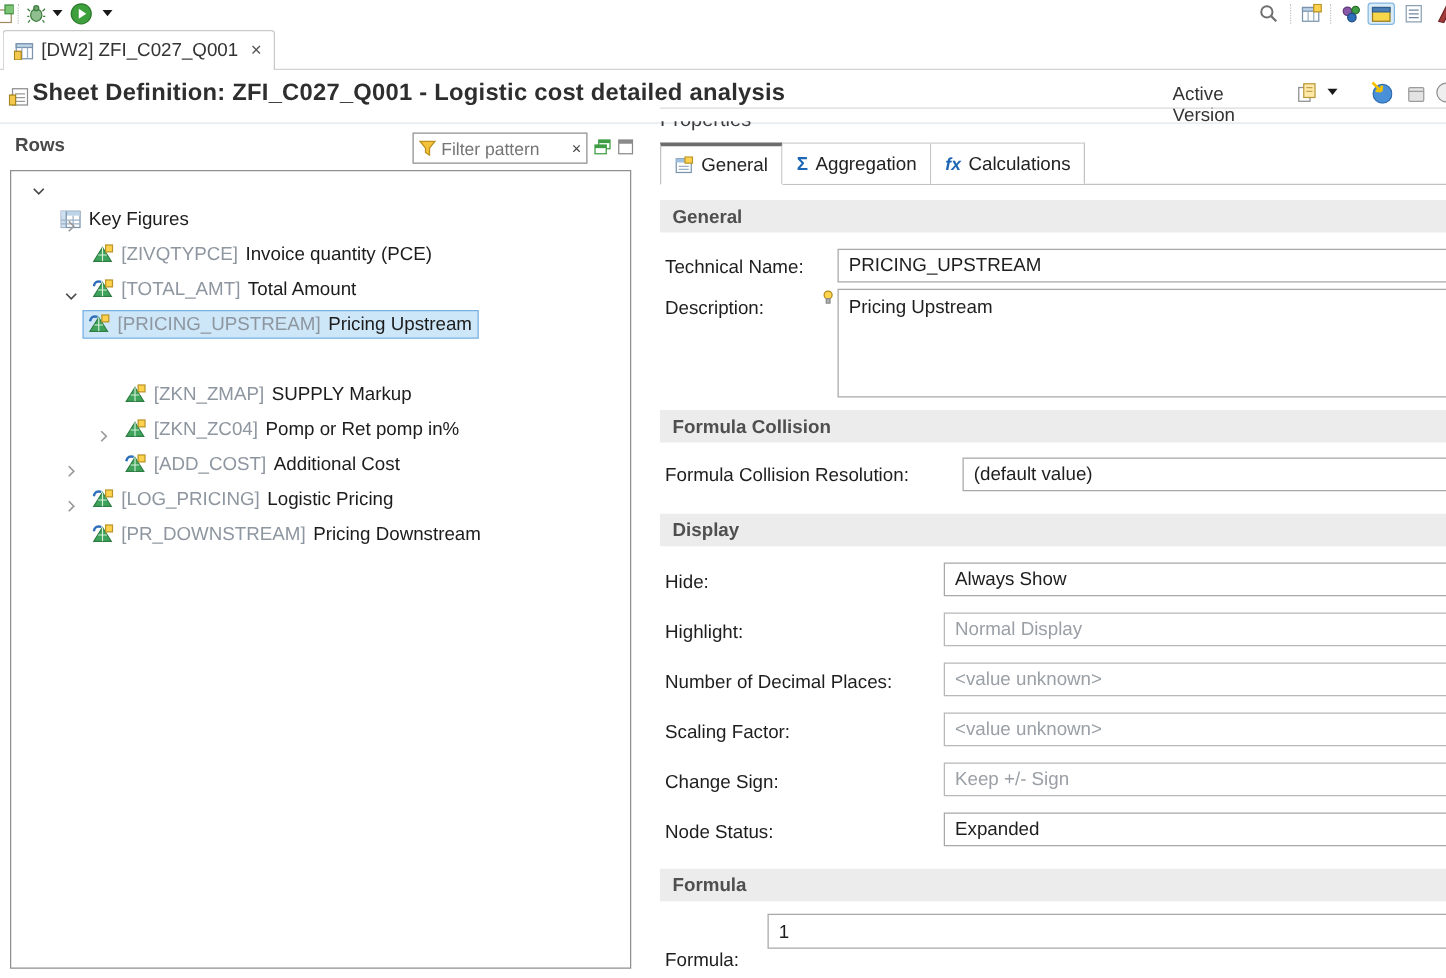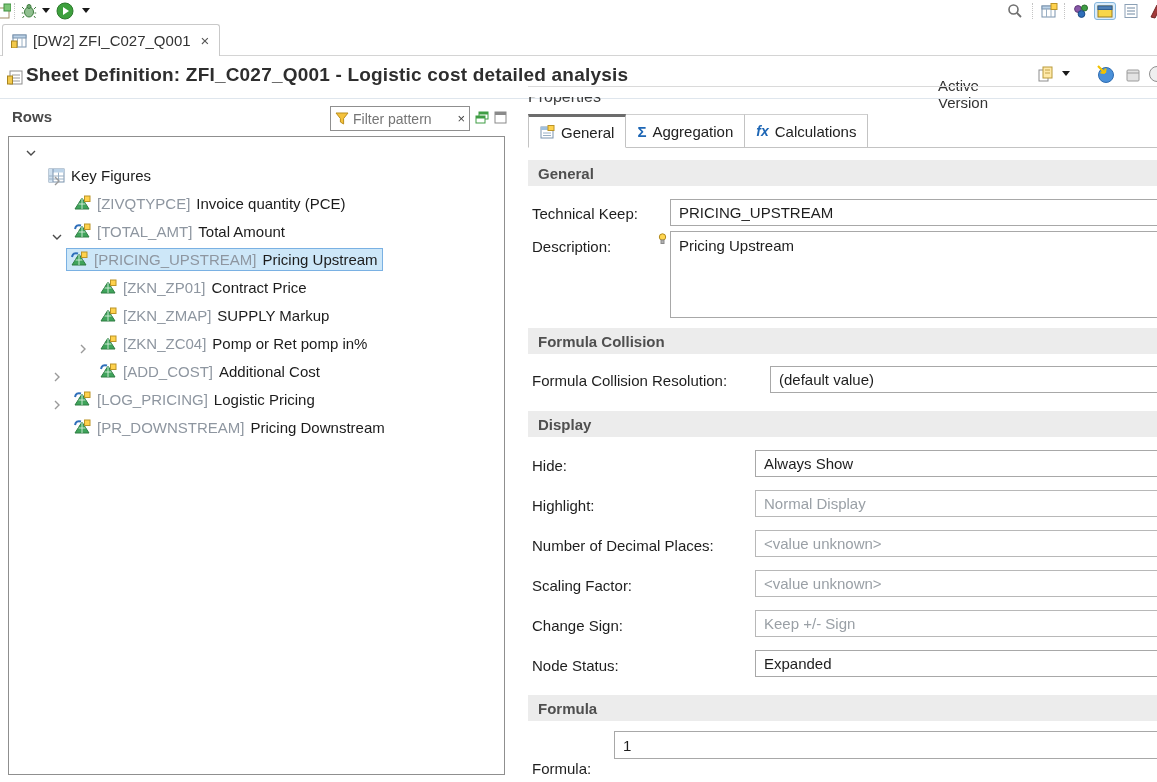--- a/index.html
+++ b/index.html
@@ -18,21 +18,21 @@
   .tabstrip { position:absolute; left:0; top:23px; width:1157px; height:33px; border-bottom:1px solid #d4d4d4; background:#fff; }
   .editor-tab { position:absolute; left:2px; top:1px; height:32px; padding:0 10px 0 8px; display:flex; align-items:center; gap:6px;
     background:#fff; border:1px solid #c9c9c9; border-bottom:none; border-radius:3px 3px 0 0; }
   .editor-tab .label { font-size:15px; color:#333; white-space:nowrap; }
   .editor-tab .close { font-size:15px; color:#555; margin-left:4px; cursor:pointer; }
 
   
   .hdr { position:absolute; left:0; top:56px; width:940px; height:42px; background:#fff; }
   .page-title { position:absolute; left:26px; top:8px; font-size:19px; font-weight:bold; color:#2e2e2e; letter-spacing:0.2px; white-space:nowrap; }
   .title-icon { position:absolute; left:7px; top:13px; }
-  .ver-label { position:absolute; left:938px; top:21px; font-size:15px; color:#333; }
+  .ver-label { position:absolute; left:938px; top:11px; font-size:15px; color:#333; }
   .hdr-divider { position:absolute; left:0; top:98px; width:1157px; height:0; border-top:1px solid #dfe6ed; }
 
   
   .rows-title { position:absolute; left:12px; top:108px; font-size:15px; font-weight:bold; color:#4a4a4a; }
   .filter-box { position:absolute; left:330px; top:106px; width:140px; height:25px; border:1px solid #8f8f8f; background:#fff; display:flex; align-items:center; padding:0 4px; gap:4px; }
   .filter-box input { border:none; outline:none; flex:1; min-width:0; font-size:14px; font-family:"Liberation Sans",sans-serif; color:#333; }
   .filter-box input::placeholder { color:#757575; opacity:1; }
   .filter-clear { font-size:13px; color:#444; cursor:pointer; line-height:1; }
   .panel-btn { position:absolute; top:109px; width:16px; height:16px; display:flex; align-items:center; justify-content:center; }
 
@@ -275,31 +275,20 @@
             <polygon points="8,3 15,14 1,14" fill="#3fa45b" stroke="#2e7d43"></polygon>
             <path d="M8 3 V14 M4.5 9 H11.5" stroke="#d7efdc" stroke-width="0.9"></path>
             <path d="M1 6 Q2 1 7 2.5" fill="none" stroke="#2f6fba" stroke-width="2"></path>
             <rect x="10.5" y="1" width="5.5" height="5.5" fill="#ffd24d" stroke="#bb9426"></rect>
           </svg>
         <span class="tech">[PRICING_UPSTREAM]</span>
         <span class="lbl">Pricing Upstream</span>
       </span>
     </div>
 
-    <div class="trow" style="top:114px">
-      <span class="trc" style="margin-left:86px">
-        <svg width="17" height="16">
-            <polygon points="8,3 15,14 1,14" fill="#3fa45b" stroke="#2e7d43"></polygon>
-            <path d="M8 3 V14 M4.5 9 H11.5" stroke="#d7efdc" stroke-width="0.9"></path>
-            <rect x="10.5" y="1" width="5.5" height="5.5" fill="#ffd24d" stroke="#bb9426"></rect>
-          </svg>
-        <span class="tech">[ZKN_ZP01]</span>
-        <span class="lbl">Contract Price</span>
-      </span>
-    </div>
 
     <div class="trow" style="top:142px">
       <span class="trc" style="margin-left:86px">
         <svg width="17" height="16">
             <polygon points="8,3 15,14 1,14" fill="#3fa45b" stroke="#2e7d43"></polygon>
             <path d="M8 3 V14 M4.5 9 H11.5" stroke="#d7efdc" stroke-width="0.9"></path>
             <rect x="10.5" y="1" width="5.5" height="5.5" fill="#ffd24d" stroke="#bb9426"></rect>
           </svg>
         <span class="tech">[ZKN_ZMAP]</span>
         <span class="lbl">SUPPLY Markup</span>
@@ -387,21 +376,21 @@
       <span class="sigma">Σ</span>
       <span>Aggregation</span>
     </div>
     <div class="ptab">
       <span class="fx">fx</span>
       <span>Calculations</span>
     </div>
   </div>
 
   <div class="sec-band" style="top:160px">General</div>
-  <span class="flabel" style="left:532px; top:205px">Technical Keep:</span>
+  <span class="flabel" style="left:532px; top:205px">Technical Name:</span>
   <input class="fld" style="left: 670px; top: 199px;" value="PRICING_UPSTREAM">
   <span class="flabel" style="left:532px; top:238px">Description:</span>
   <span style="position:absolute; left:658px; top:231px">
     <svg width="9" height="12">
         <circle cx="4.5" cy="4" r="3.2" fill="#ffd54f" stroke="#b28a1e"></circle>
         <rect x="3" y="7" width="3" height="3.5" fill="#b0b0b0" stroke="#8a8a8a"></rect>
       </svg>
   </span>
   <textarea class="fld" style="left: 670px; top: 231px; height: 87px;">Pricing Upstream</textarea>
 

